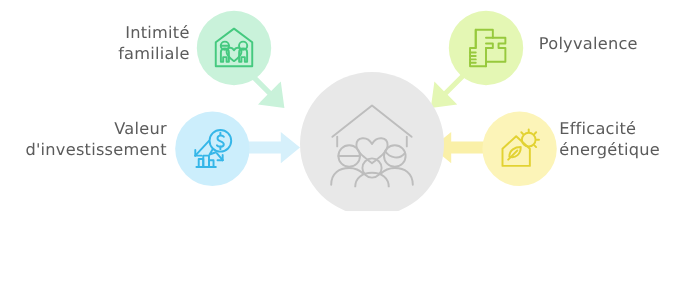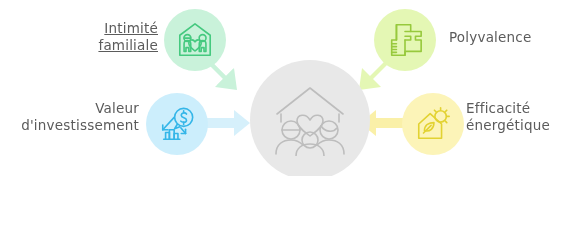--- a/index.html
+++ b/index.html
@@ -26,21 +26,20 @@
     letter-spacing: 0.2px;
     white-space: pre-line;
   }
   .label.right { text-align: right; }
   .label.left  { text-align: left;  }
 
   #label-intimite {
     right: 411px;
     top: 20px;
     width: 150px;
-    text-decoration: underline;
   }
   #label-valeur {
     right: 430px;
     top: 100px;
     width: 190px;
   }
   #label-polyvalence {
     left: 449px;
     top: 29px;
     width: 130px;

